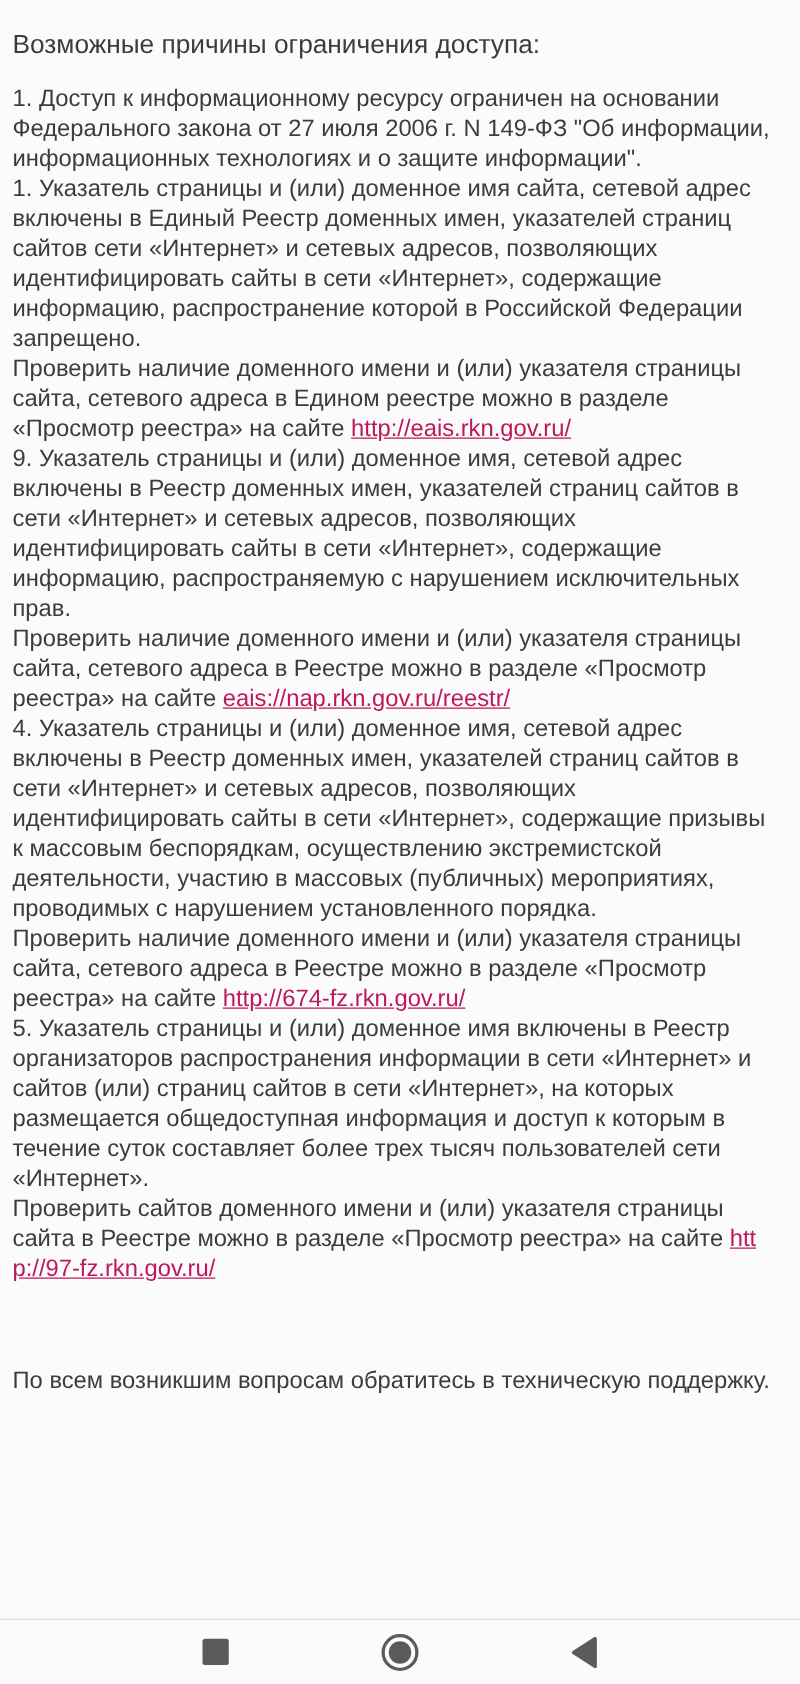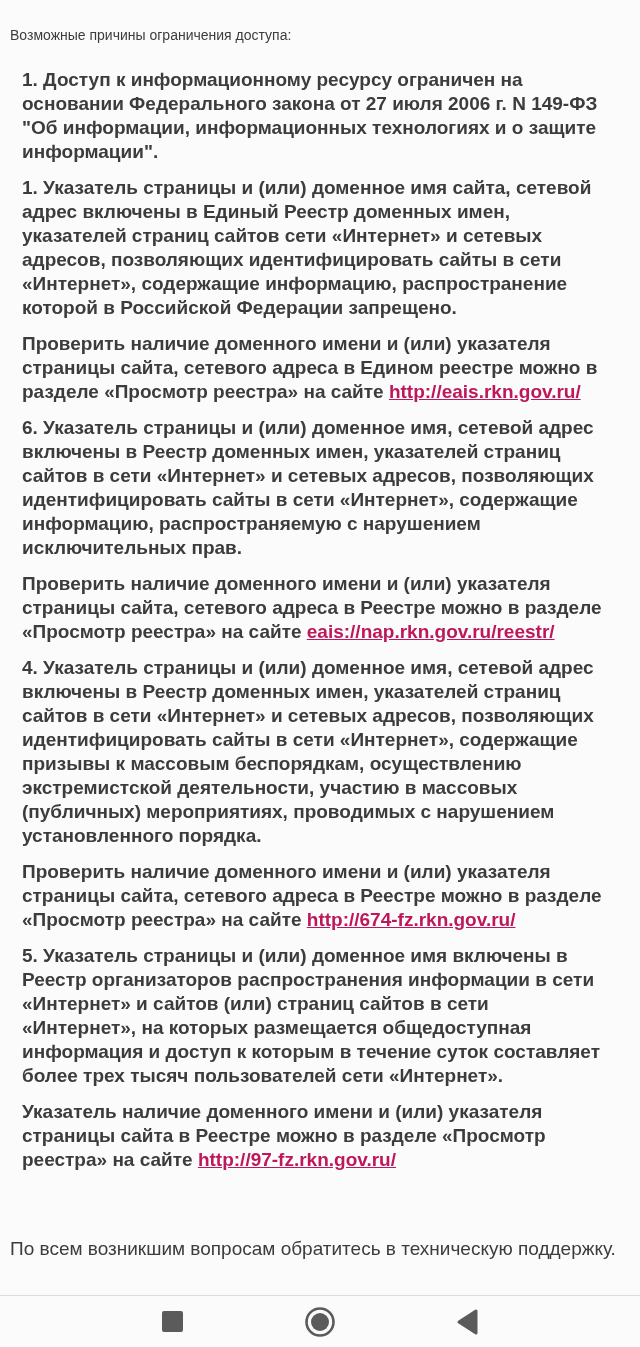--- a/index.html
+++ b/index.html
@@ -21,28 +21,28 @@
   }
   .title {
     margin: 0 0 14px 0;
     font-size: 28px;
     line-height: 35px;
     font-weight: 400;
     color: #6ca24f;
   }
   .intro {
     margin: 0 0 19px 0;
-    font-size: 14px;
+    font-size: 21px;
     line-height: 27px;
   }
   .body-text {
     font-size: 19px;
     line-height: 24px;
   }
-  .para { margin: 12px; font-weight: bold; }
+  .para { margin: 0; }
   .link {
     color: #be185d;
     text-decoration: underline;
     word-break: break-all;
   }
   .footer-note {
     margin: 64px 0 0 0;
     font-size: 19px;
     line-height: 25px;
   }
@@ -78,28 +78,28 @@
 
 
     <p class="intro">Возможные причины ограничения доступа:</p>
 
     <div class="body-text">
       <div class="para">1. Доступ к информационному ресурсу ограничен на основании Федерального закона от 27 июля 2006 г. N 149-ФЗ "Об информации, информационных технологиях и о защите информации".</div>
 
       <div class="para">1. Указатель страницы и (или) доменное имя сайта, сетевой адрес включены в Единый Реестр доменных имен, указателей страниц сайтов сети «Интернет» и сетевых адресов, позволяющих идентифицировать сайты в сети «Интернет», содержащие информацию, распространение которой в Российской Федерации запрещено.</div>
       <div class="para"><span>Проверить наличие доменного имени и (или) указателя страницы сайта, сетевого адреса в Едином реестре можно в разделе «Просмотр реестра» на сайте </span><a href="#" class="link">http://eais.rkn.gov.ru/</a></div>
 
-      <div class="para">6. Указатель страницы и (или) доменное имя, сетевой адрес включены в Реестр доменных имен, указателей страниц сайтов в сети «Интернет» и сетевых адресов, позволяющих идентифицировать сайты в сети «Интернет», содержащие информацию, распространяемую с нарушением исключительных прав.</div>
+      <div class="para">9. Указатель страницы и (или) доменное имя, сетевой адрес включены в Реестр доменных имен, указателей страниц сайтов в сети «Интернет» и сетевых адресов, позволяющих идентифицировать сайты в сети «Интернет», содержащие информацию, распространяемую с нарушением исключительных прав.</div>
       <div class="para"><span>Проверить наличие доменного имени и (или) указателя страницы сайта, сетевого адреса в Реестре можно в разделе «Просмотр реестра» на сайте </span><a href="#" class="link">eais://nap.rkn.gov.ru/reestr/</a></div>
 
       <div class="para">4. Указатель страницы и (или) доменное имя, сетевой адрес включены в Реестр доменных имен, указателей страниц сайтов в сети «Интернет» и сетевых адресов, позволяющих идентифицировать сайты в сети «Интернет», содержащие призывы к массовым беспорядкам, осуществлению экстремистской деятельности, участию в массовых (публичных) мероприятиях, проводимых с нарушением установленного порядка.</div>
       <div class="para"><span>Проверить наличие доменного имени и (или) указателя страницы сайта, сетевого адреса в Реестре можно в разделе «Просмотр реестра» на сайте </span><a href="#" class="link">http://674-fz.rkn.gov.ru/</a></div>
 
       <div class="para">5. Указатель страницы и (или) доменное имя включены в Реестр организаторов распространения информации в сети «Интернет» и сайтов (или) страниц сайтов в сети «Интернет», на которых размещается общедоступная информация и доступ к которым в течение суток составляет более трех тысяч пользователей сети «Интернет».</div>
-      <div class="para"><span>Указатель наличие доменного имени и (или) указателя страницы сайта в Реестре можно в разделе «Просмотр реестра» на сайте </span><a href="#" class="link">http://97-fz.rkn.gov.ru/</a></div>
+      <div class="para"><span>Проверить сайтов доменного имени и (или) указателя страницы сайта в Реестре можно в разделе «Просмотр реестра» на сайте </span><a href="#" class="link">http://97-fz.rkn.gov.ru/</a></div>
     </div>
 
     <p class="footer-note">По всем возникшим вопросам обратитесь в техническую поддержку.</p>
   </main>
 
   <nav class="navbar">
     <div class="nav-btn">
       <div class="sq-icon"></div>
     </div>
     <div class="nav-btn">

